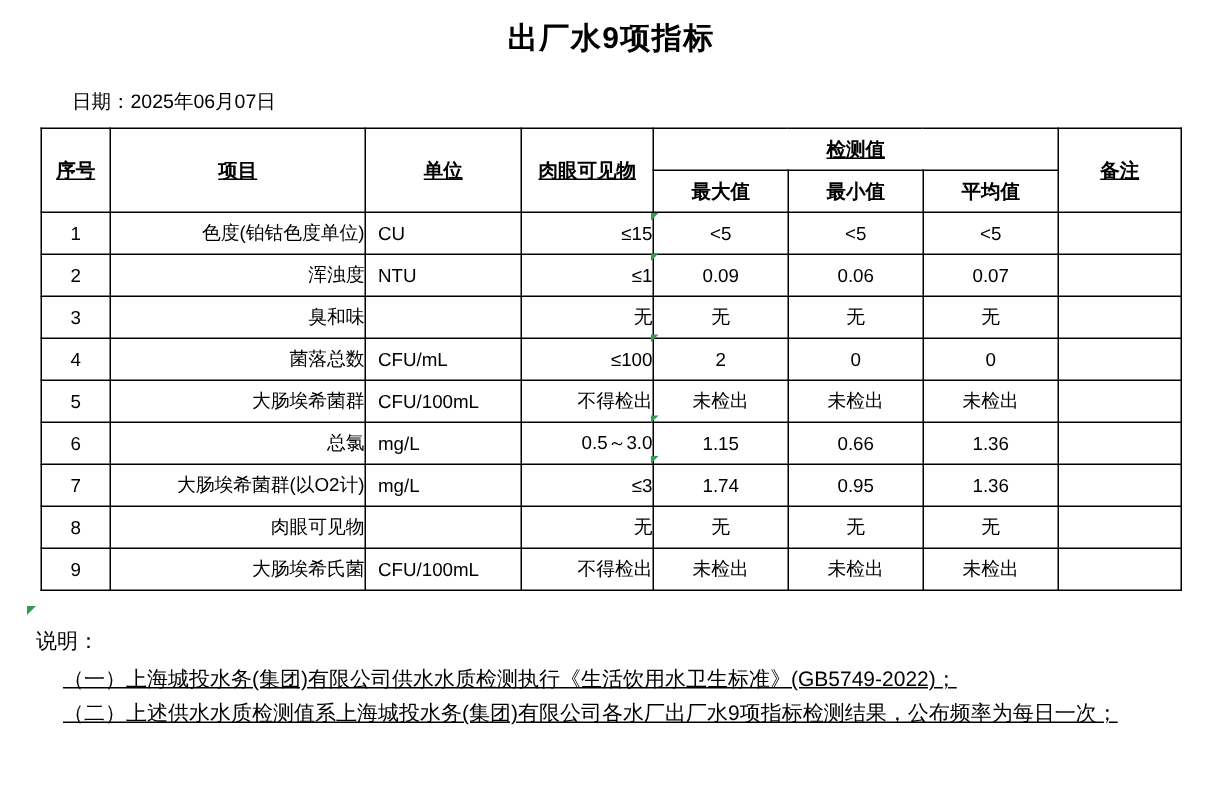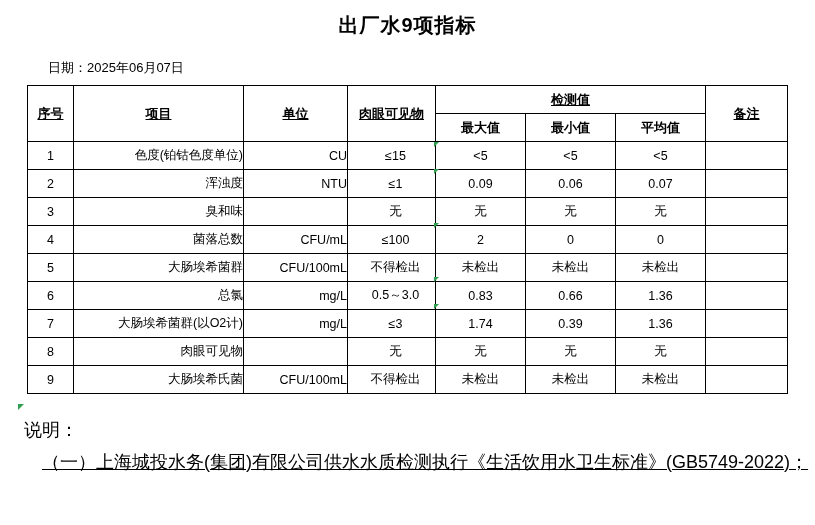--- a/index.html
+++ b/index.html
@@ -49,40 +49,40 @@
     vertical-align: middle;
     font-weight: normal;
   }
   table.report th {
     text-align: center;
     font-weight: bold;
     font-size: 13px;
   }
   .c-num { text-align: center; width: 46px; }
   .c-item { text-align: right; padding-left: 8px !important; width: 170px; }
-  .c-unit { text-align: right; padding-left: 8px !important; width: 104px; }
-  .c-limit { text-align: center; padding-left: 8px !important; width: 88px; }
+  .c-unit { text-align: left; padding-left: 8px !important; width: 104px; }
+  .c-limit { text-align: right; padding-left: 8px !important; width: 88px; }
   .c-val { text-align: center; width: 90px; }
   .c-remark { text-align: center; width: 82px; }
 
   .hdr-row1 th { height: 27px; text-decoration: underline; }
   .hdr-row2 th { height: 27px; }
 
   .marker {
     position: absolute;
     width: 0;
     height: 0;
     border-left: 5px solid #2e9e4f;
     border-bottom: 5px solid transparent;
   }
 
   .notes {
     padding-left: 24px;
     padding-top: 22px;
-    font-size: 18px;
+    font-size: 14px;
     line-height: 1.65;
   }
   .notes .note-title {
     padding-left: 0px;
     padding-bottom: 2px;
   }
   .notes .note-line {
     padding-left: 18px;
     text-decoration: underline;
   }
@@ -180,32 +180,32 @@
         <td class="c-val">未检出</td>
         <td class="c-val">未检出</td>
         <td class="c-val">未检出</td>
         <td class="c-remark"></td>
       </tr>
       <tr>
         <td class="c-num">6</td>
         <td class="c-item">总氯</td>
         <td class="c-unit">mg/L</td>
         <td class="c-limit">0.5～3.0</td>
-        <td class="c-val">0.83</td>
+        <td class="c-val">1.15</td>
         <td class="c-val">0.66</td>
         <td class="c-val">1.36</td>
         <td class="c-remark"></td>
       </tr>
       <tr>
         <td class="c-num">7</td>
         <td class="c-item">大肠埃希菌群(以O2计)</td>
         <td class="c-unit">mg/L</td>
         <td class="c-limit">≤3</td>
         <td class="c-val">1.74</td>
-        <td class="c-val">0.39</td>
+        <td class="c-val">0.95</td>
         <td class="c-val">1.36</td>
         <td class="c-remark"></td>
       </tr>
       <tr>
         <td class="c-num">8</td>
         <td class="c-item">肉眼可见物</td>
         <td class="c-unit"></td>
         <td class="c-limit">无</td>
         <td class="c-val">无</td>
         <td class="c-val">无</td>
@@ -229,15 +229,16 @@
   <div class="marker" style="left:434px; top:169px;"></div>
   <div class="marker" style="left:434px; top:223px;"></div>
   <div class="marker" style="left:434px; top:277px;"></div>
   <div class="marker" style="left:434px; top:304px;"></div>
 
   <div class="green-tick"></div>
 
   <div class="notes">
     <div class="note-title">说明：</div>
     <div class="note-line">（一）上海城投水务(集团)有限公司供水水质检测执行《生活饮用水卫生标准》(GB5749-2022)；</div>
+    <div class="note-line">（二）上述供水水质检测值系上海城投水务(集团)有限公司各水厂出厂水9项指标检测结果，公布频率为每日一次；</div>
   </div>
 
 </div>
 
 </body></html>

